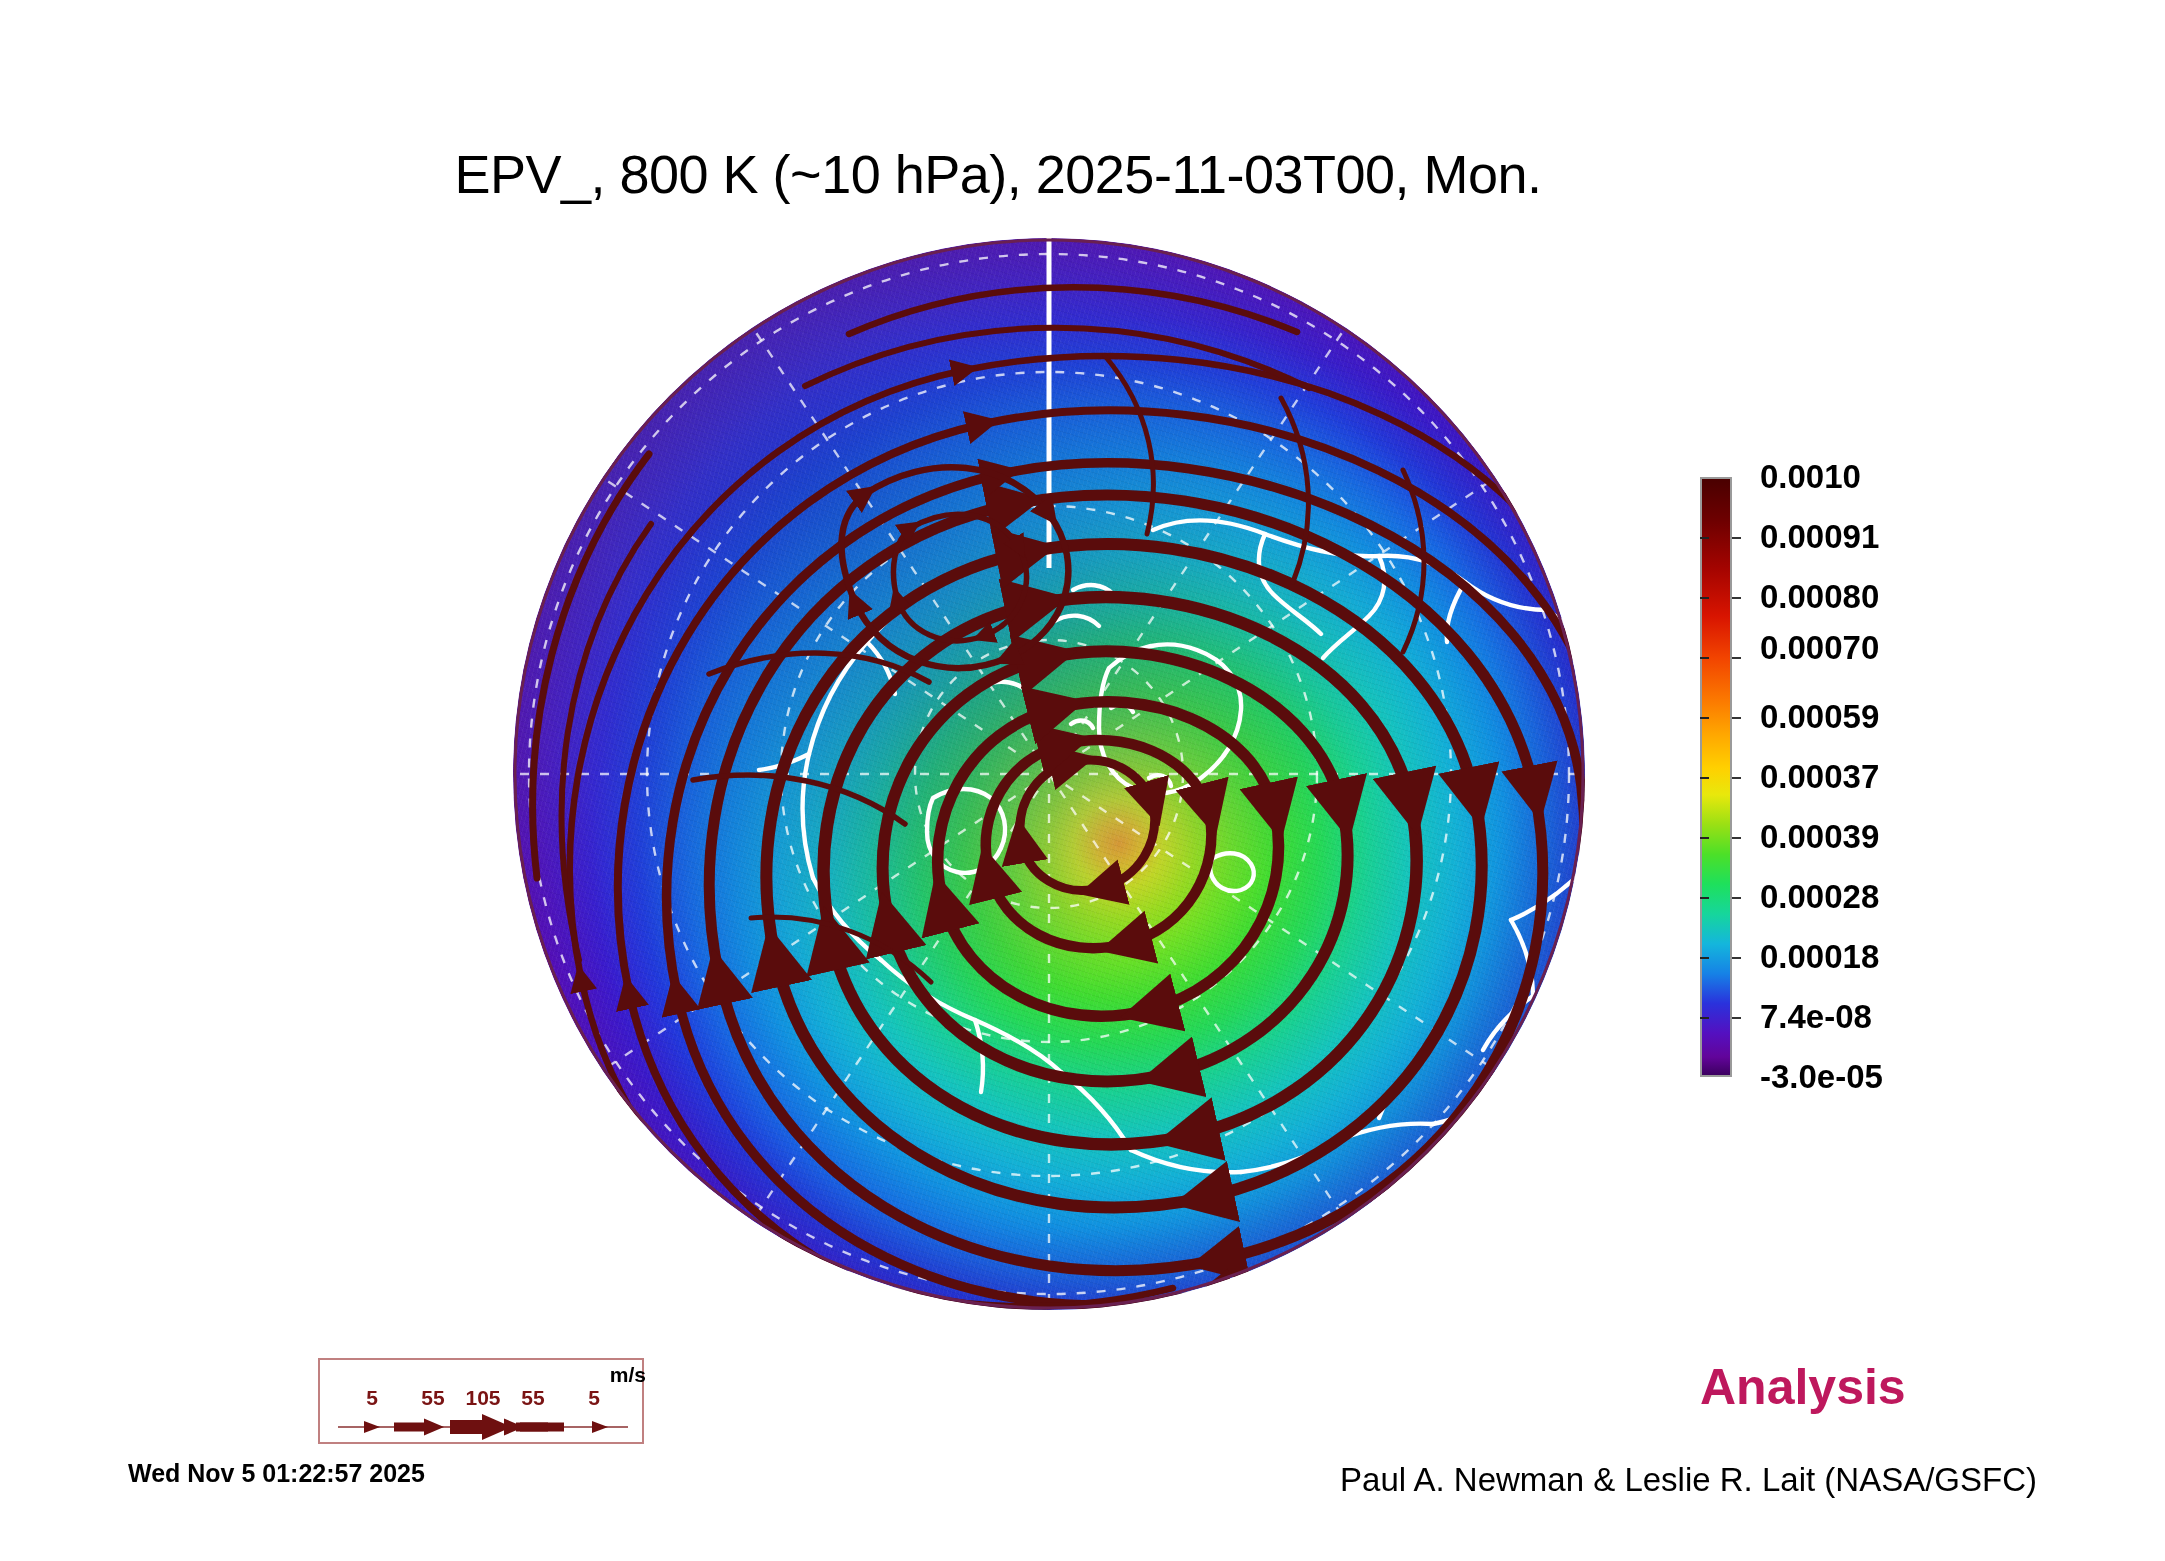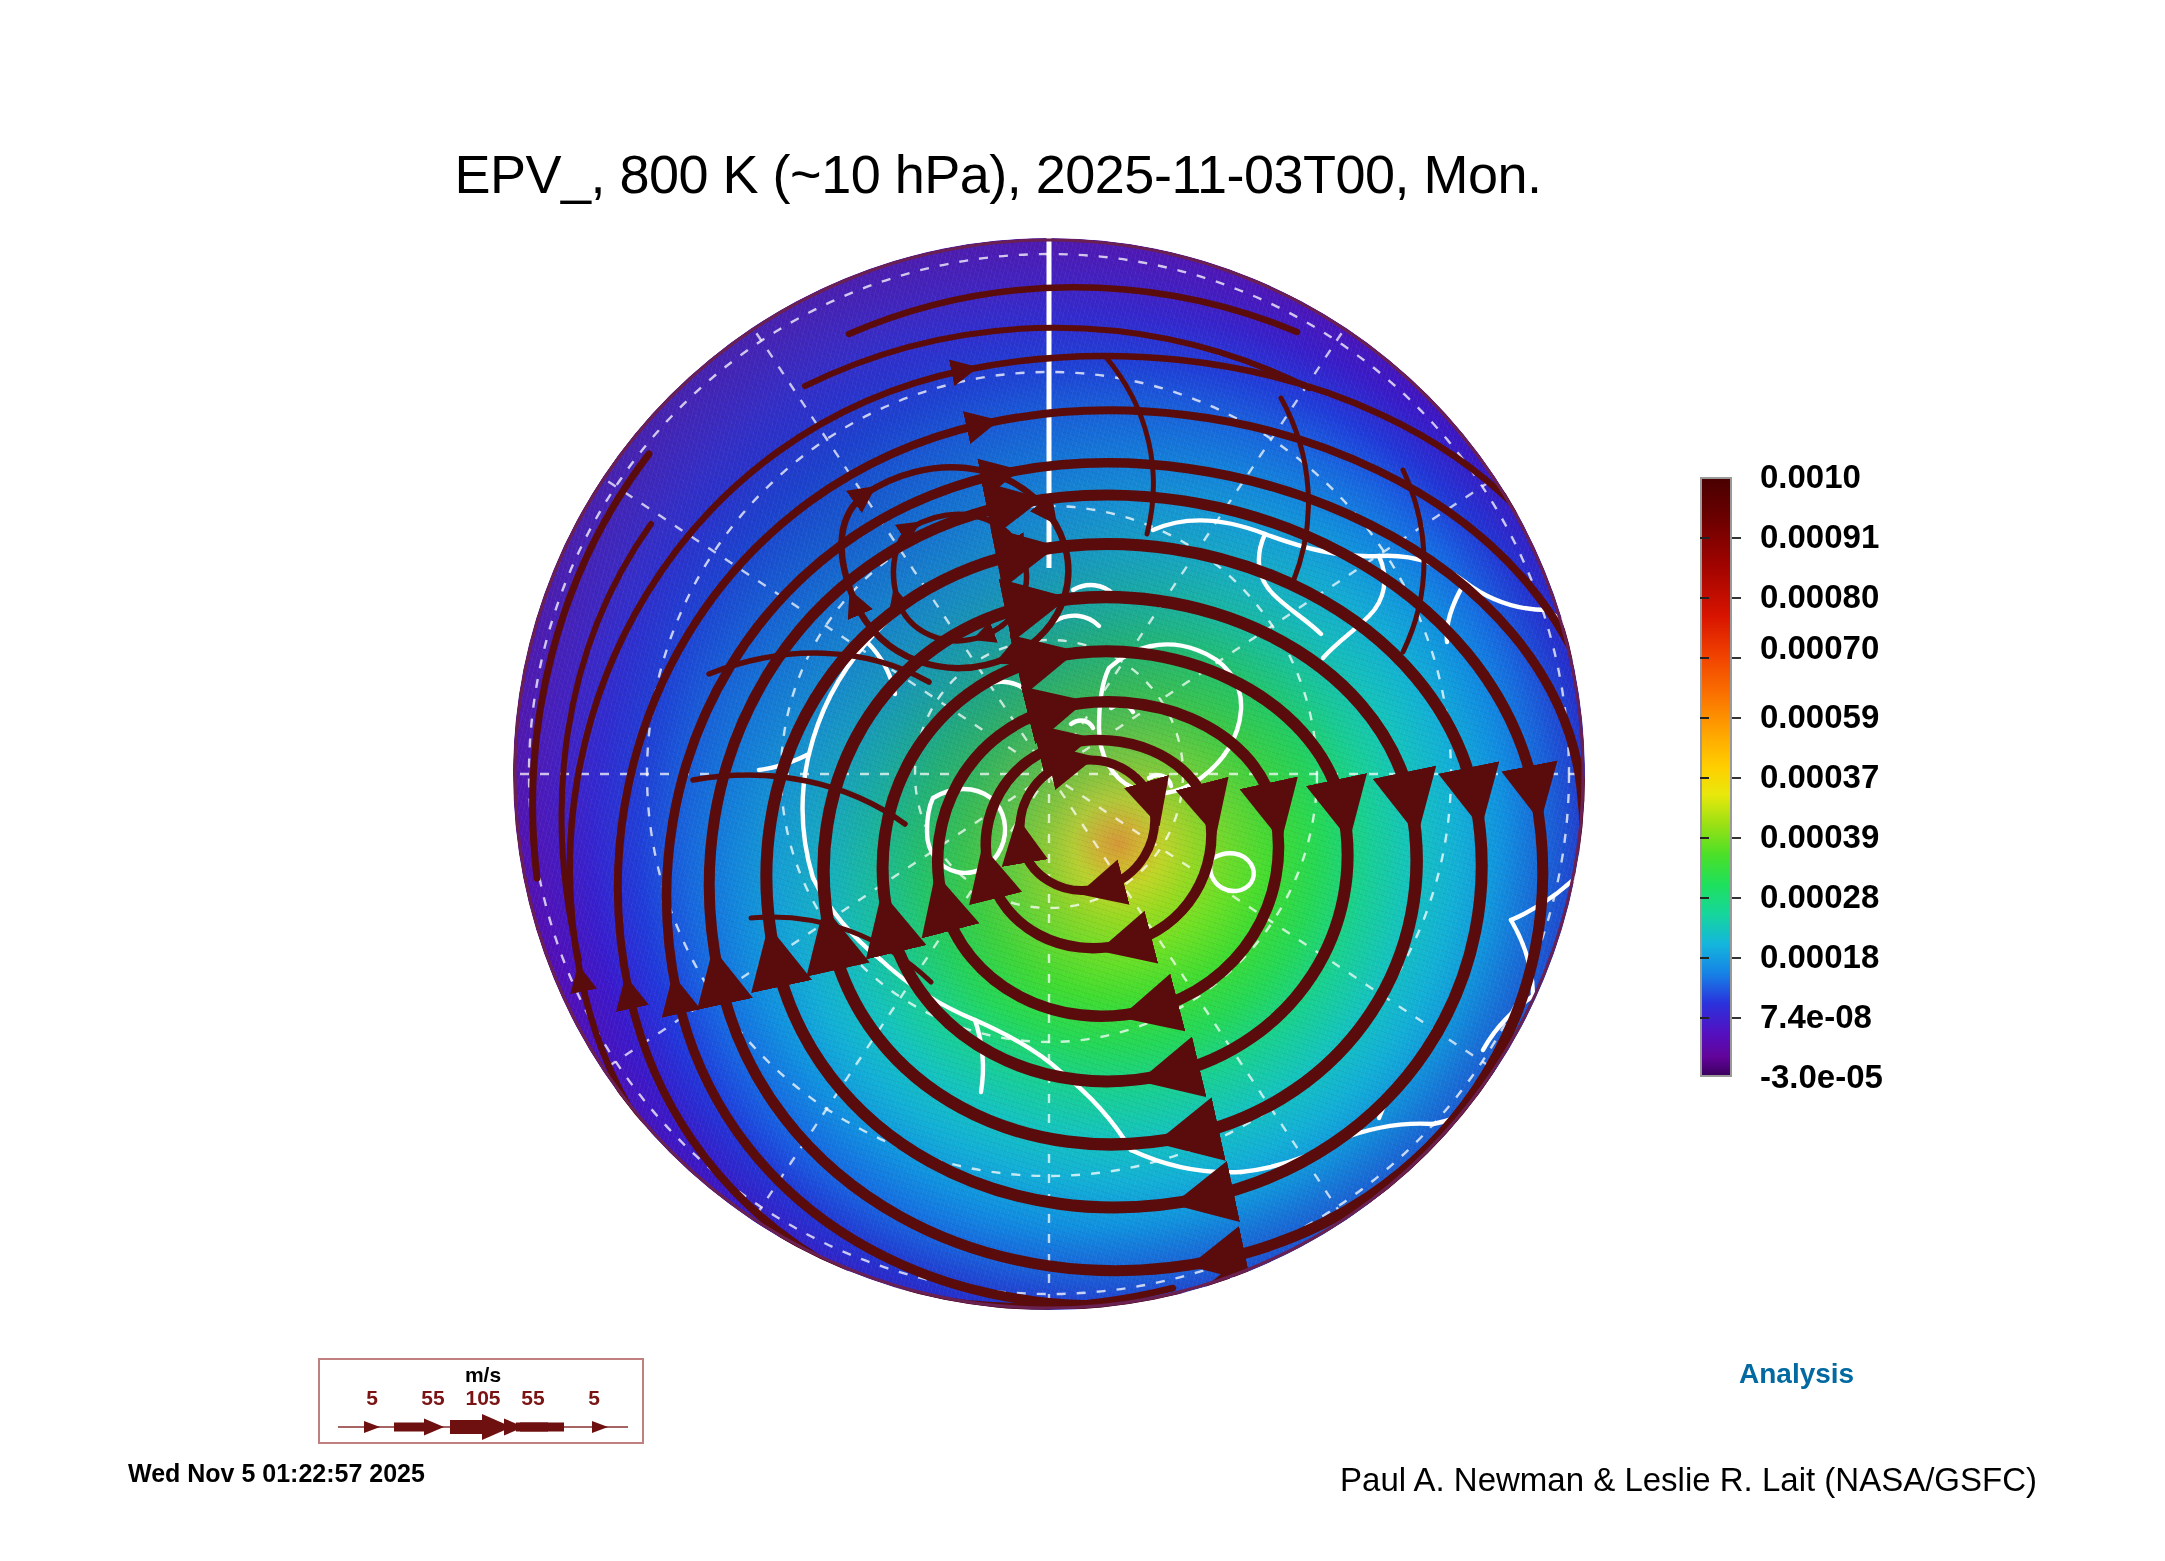--- a/index.html
+++ b/index.html
@@ -181,21 +181,21 @@
     height: 86px;
     border: 2px solid #c08080;
     box-sizing: border-box;
     background: #ffffff;
   }
   #wind-units {
     position: absolute;
     left: 0;
     top: 3px;
     width: 326px;
-    text-align: center;
+    text-align: right;
     font-size: 21px;
     font-weight: bold;
     color: #000000;
   }
   .wind-num {
     position: absolute;
     top: 26px;
     font-size: 21px;
     font-weight: bold;
     color: #7a1414;
@@ -208,25 +208,24 @@
     top: 52px;
     width: 326px;
     height: 30px;
   }
 
   
   #analysis-label {
     position: absolute;
     left: 1700px;
     top: 1358px;
-    font-size: 28px;
+    font-size: 50px;
     font-weight: bold;
-    color: #0369a1;
-    white-space: nowrap;
-    margin-left: 39px;
+    color: #be185d;
+    white-space: nowrap;
   }
   #timestamp {
     position: absolute;
     left: 128px;
     top: 1459px;
     font-size: 25px;
     font-weight: bold;
     color: #000000;
     white-space: nowrap;
   }

